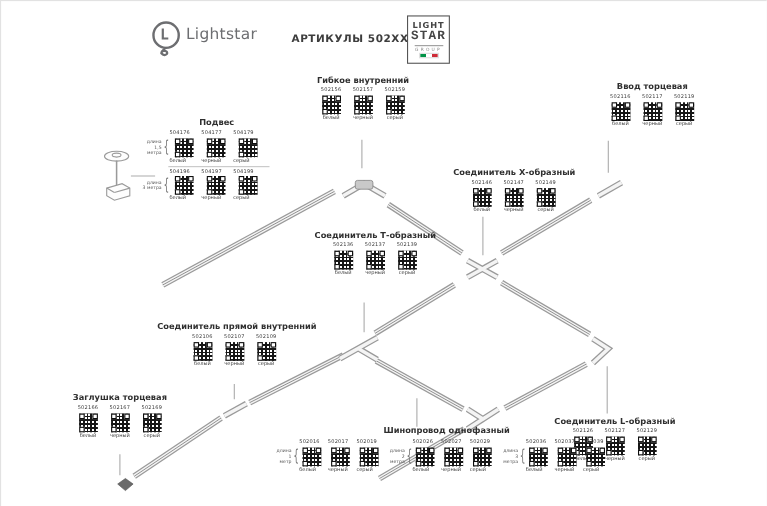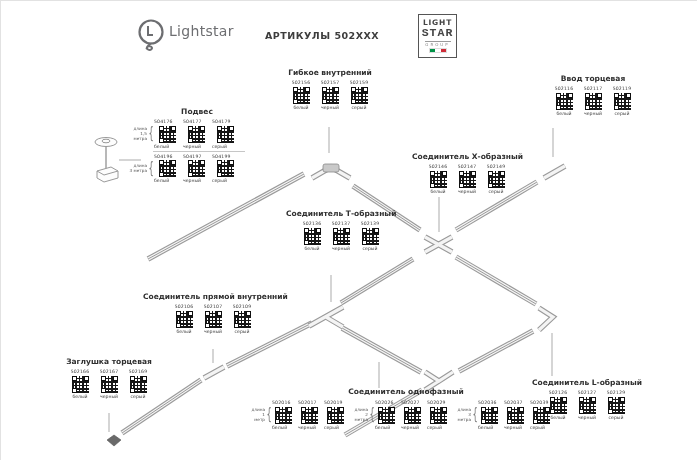--- a/index.html
+++ b/index.html
@@ -3,21 +3,21 @@
 <meta charset="utf-8">
 <style>
   html,body{margin:0;padding:0;background:#f2f2f2;}
   .sheet{position:relative;width:697px;height:460px;background:#fff;border:1px solid #e2e2e2;
          font-family:"DejaVu Sans","Liberation Sans",sans-serif;overflow:hidden;margin:0 auto;}
   
   .logo-icon{position:absolute;left:134px;top:17px;}
   .brand{position:absolute;left:168px;top:22px;font-size:14px;color:#6d6e71;letter-spacing:.3px;}
   .articles{position:absolute;left:264px;top:29px;font-size:9.5px;font-weight:bold;color:#3d3d3d;letter-spacing:.5px;}
   .grouplogo{position:absolute;left:369px;top:13px;width:39px;height:44px;border:1.5px solid #555;
-             box-sizing:border-box;text-align:center;padding-top:4px;background:#fff;margin-left:48px;}
+             box-sizing:border-box;text-align:center;padding-top:4px;background:#fff;}
   .gl1{font-size:7.5px;font-weight:bold;color:#454545;letter-spacing:.8px;line-height:1;}
   .gl2{font-size:11.5px;font-weight:bold;color:#454545;letter-spacing:1px;line-height:1.05;font-family:Liberation Mono, monospace;}
   .gl-sep{width:26px;height:1px;background:#9a9a9a;margin:2px auto 1px;}
   .gl3{font-size:4px;color:#8a8a8a;letter-spacing:2px;line-height:1.2;}
   .flag{width:16px;height:2.5px;margin:2px auto 0;
         background:linear-gradient(90deg,#009246 0 34%,#fff 34% 66%,#ce2b37 66% 100%);
         outline:.5px solid #ddd;}
   .instr{position:absolute;left:417px;top:23px;width:150px;font-size:10.5px;font-weight:bold;
          color:#333;line-height:1.3;letter-spacing:.2px;}
   
@@ -452,21 +452,21 @@
         <div class="qr">
             <i class="f tl"></i>
             <i class="f tr"></i>
             <i class="f bl"></i>
           </div>
         <div class="clabel">серый</div>
       </div>
       </div>
   </div>
 
-  <div class="block" style="left:530px;top:377px;width:112px">
+  <div class="block" style="left:502px;top:377px;width:112px">
     <div class="sec-title">Соединитель L-образный</div>
     <div class="qr-row">
 
     <div class="cell">
         <div class="code">502126</div>
         <div class="qr">
             <i class="f tl"></i>
             <i class="f tr"></i>
             <i class="f bl"></i>
           </div>
@@ -487,21 +487,21 @@
             <i class="f tl"></i>
             <i class="f tr"></i>
             <i class="f bl"></i>
           </div>
         <div class="clabel">серый</div>
       </div>
       </div>
   </div>
 
   <div class="block" style="left:330px;top:386px;width:150px">
-    <div class="sec-title">Соединитель однофазный</div>
+    <div class="sec-title">Шинопровод однофазный</div>
   </div>
   <div class="sgroups" style="left:250px;top:399px">
     <div class="sgroup">
       <div class="plen" style="width:14px">
         <div>длина</div>
         <div>1 метр</div>
       </div>
       <div class="brace">{</div>
       <div class="qr-row">
 

